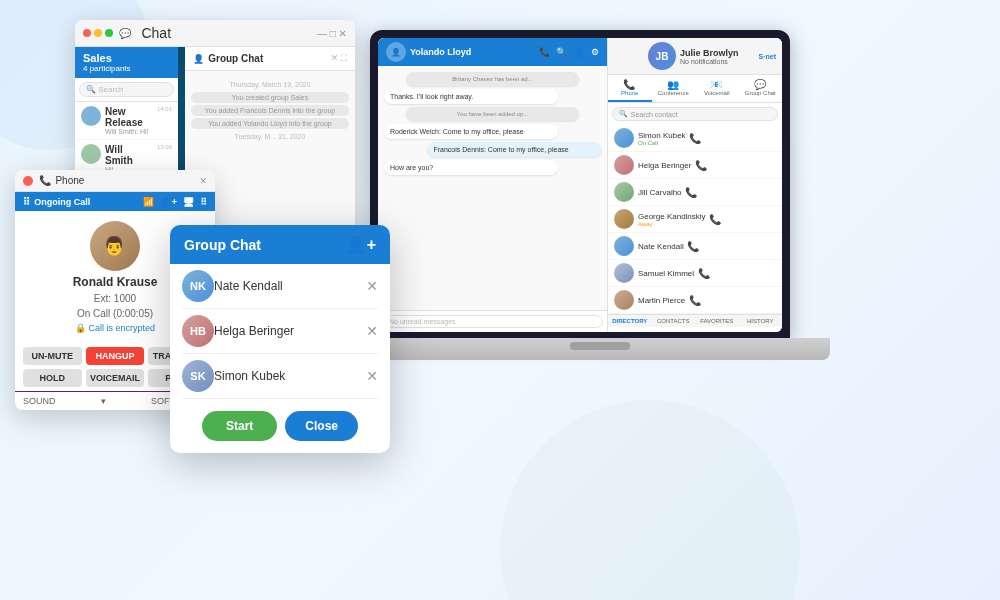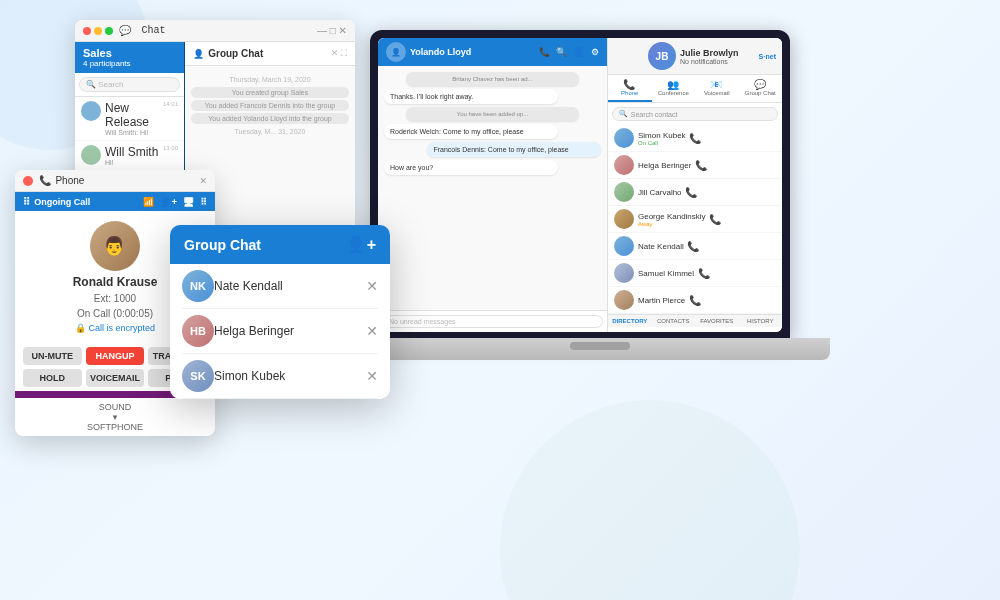--- a/index.html
+++ b/index.html
@@ -311,22 +311,21 @@
     .phone-btn.hold { background: #e0e0e0; color: #333; }
     .phone-btn.voicemail { background: #e0e0e0; color: #333; }
     .phone-btn.park { background: #e0e0e0; color: #333; }
     .phone-sound {
       padding: 4px 8px;
       display: flex;
       align-items: center;
       justify-content: space-between;
       font-size: 9px;
       color: #666;
-      border-top: 7px solid #701a75;
-      flex-direction: column;
+      border-top: 1px solid #701a75;
     }
 
     
     .group-chat-dialog {
       position: absolute;
       left: 170px;
       top: 225px;
       width: 220px;
       background: white;
       border-radius: 10px;
@@ -422,25 +421,25 @@
       display: flex;
       align-items: center;
       gap: 6px;
       border-bottom: 1px solid #e0e0e0;
     }
     .cw-dots { display: flex; gap: 3px; }
     .cw-dot { width: 8px; height: 8px; border-radius: 50%; }
     .cw-dot.red { background: #ff5f56; }
     .cw-dot.yellow { background: #ffbd2e; }
     .cw-dot.green { background: #27c93f; }
-    .cw-title { font-size: 10px; color: #333; margin-left: 4px; font-family: Liberation Mono, monospace; }
+    .cw-title { font-size: 14px; color: #333; margin-left: 4px; }
     .cw-body { display: flex; height: 200px; }
     .cw-sidebar {
       width: 110px;
-      border-right: 1px solid #0c4a6e;
+      border-right: 7px solid #0c4a6e;
       background: #fff;
     }
     .cw-sidebar-header {
       background: #1a7fd4;
       color: white;
       padding: 5px 8px;
       font-size: 10px;
       font-weight: bold;
     }
     .cw-sidebar-sub { font-size: 8px; font-weight: normal; }
@@ -466,21 +465,21 @@
     }
     .cw-conv-item.active { background: #e3f2fd; }
     .cw-conv-avatar {
       width: 20px;
       height: 20px;
       border-radius: 50%;
       background: #b0c4de;
       flex-shrink: 0;
     }
     .cw-conv-info { flex: 1; min-width: 0; }
-    .cw-conv-name { font-size: 12px; font-weight: normal; color: #333; }
+    .cw-conv-name { font-size: 10px; font-weight: bold; color: #333; }
     .cw-conv-msg { font-size: 7px; color: #999; overflow: hidden; text-overflow: ellipsis; white-space: nowrap; }
     .cw-conv-time { font-size: 6px; color: #bbb; }
     .cw-main { flex: 1; display: flex; flex-direction: column; }
     .cw-chat-header {
       padding: 6px 8px;
       border-bottom: 1px solid #e0e0e0;
       background: #fff;
       display: flex;
       align-items: center;
       gap: 4px;
@@ -661,20 +660,24 @@
       <span class="gc-remove">✕</span>
     </div>
     <div class="gc-contact">
       <div class="gc-avatar" style="background: linear-gradient(135deg, #a0b4d4, #7090c0);">
         <span>SK</span>
       </div>
       <span class="gc-contact-name">Simon Kubek</span>
       <span class="gc-remove">✕</span>
     </div>
   </div>
+  <div class="gc-footer">
+    <button class="gc-start-btn">Start</button>
+    <button class="gc-close-btn">Close</button>
+  </div>
 </div>
 
 <div class="laptop-container">
   <div class="laptop-screen-outer">
     <div class="laptop-screen-inner">
 
       <div class="chat-panel-laptop">
         <div class="chat-header-laptop">
           <div class="chat-avatar-laptop">👤</div>
           <div>

